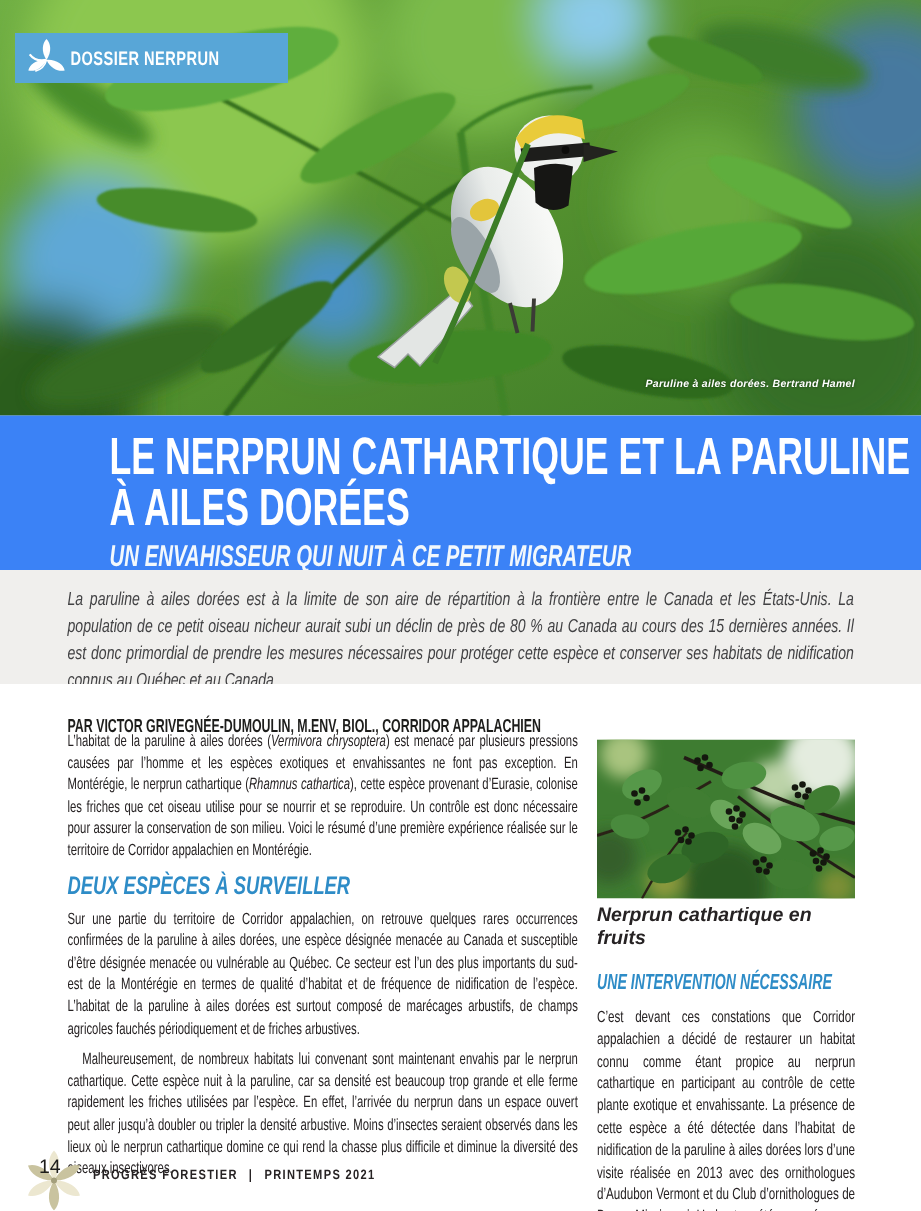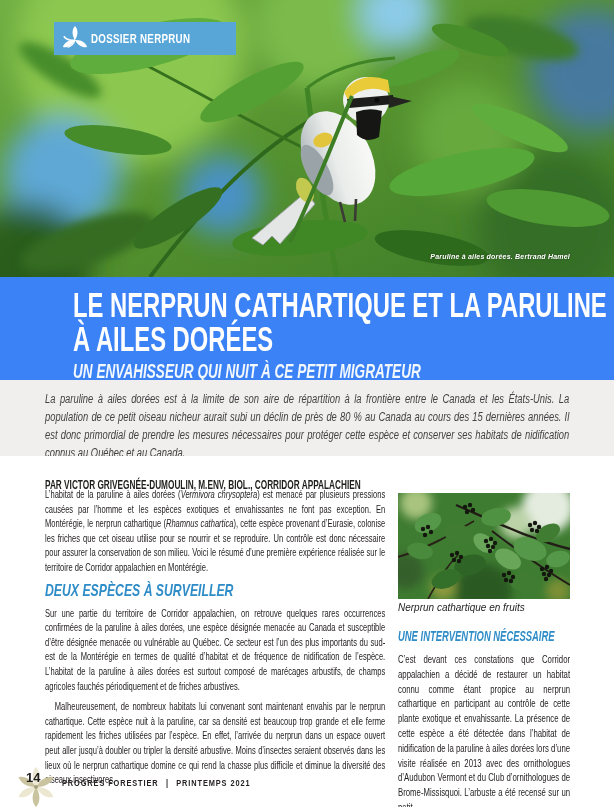--- a/index.html
+++ b/index.html
@@ -3,21 +3,21 @@
 <meta charset="utf-8">
 <style>
   * { margin:0; padding:0; box-sizing:border-box; }
   html,body { background:#ffffff; }
   body { font-family:"Liberation Sans", sans-serif; }
   .page { position:relative; width:614px; height:807px; background:#fff; overflow:hidden; margin:0 auto; }
 
   
   .hero { position:absolute; left:0; top:0; width:614px; height:277px; overflow:hidden; }
   .hero svg.scene { display:block; }
-  .badge { position:absolute; left:10px; top:22px; height:33px; background:#58a6d7; display:flex; align-items:center; padding:0 13px 0 7px;margin-left:44px; }
+  .badge { position:absolute; left:10px; top:22px; height:33px; background:#58a6d7; display:flex; align-items:center; padding:0 13px 0 7px; }
   .badge-label { color:#fff; font-weight:bold; font-size:13px; letter-spacing:.4px; white-space:nowrap; display:inline-block; transform:scaleX(.75); transform-origin:0 50%; }
   .badge-ic { margin-right:2px; }
   .credit { position:absolute; right:44px; top:253px; color:#fff; font-style:italic; font-weight:bold; font-size:7px; letter-spacing:.2px; text-shadow:0 0 2px rgba(0,0,0,.45); }
 
   
   .banner { position:absolute; left:0; top:277px; width:614px; height:113px; background:#3b82f6; padding:11px 0 0 73px; color:#fff; }
   .t-line { font-size:35px; line-height:34px; font-weight:bold; white-space:nowrap; display:block; transform:scaleX(.68); transform-origin:0 50%; }
   .t-sub { margin-top:4px; font-size:20px; line-height:22px; font-weight:bold; font-style:italic; color:#f2f8fc; white-space:nowrap; display:block; transform:scaleX(.68); transform-origin:0 50%; }
 
   
@@ -34,25 +34,25 @@
   .body { font-size:10.8px; line-height:14.6px; color:#262223; text-align:justify; margin:0 0 6px 0; }
   .col-left  .body { width:486px; transform:scaleX(.70); transform-origin:0 0; }
   .col-right .body { width:239px; transform:scaleX(.72); transform-origin:0 0; line-height:14.8px; }
   .body.indent { text-indent:14px; }
   .body i { font-style:italic; }
 
   .h-blue { color:#2e8cc7; font-style:italic; font-weight:bold; font-size:17px; line-height:19px; white-space:nowrap; display:block; transform:scaleX(.72); transform-origin:0 50%; margin:2px 0 6px 0; }
   .h-blue.sm { font-size:14.5px; transform:scaleX(.65); margin:0 0 6px 0; }
 
   .fruit-photo { display:block; width:172px; height:106px; }
-  .caption { font-size:10px; font-weight:normal; font-style:italic; color:#262223; margin:3px 0 14px 0; }
+  .caption { font-size:13px; font-weight:bold; font-style:italic; color:#262223; margin:3px 0 14px 0; }
 
   
   .footer-ic { position:absolute; left:14px; top:763px; width:44px; height:44px; }
-  .pagenum { position:absolute; left:26px; top:770px; font-size:13px; font-weight:bold; color:#1d1d1b; }
+  .pagenum { position:absolute; left:26px; top:770px; font-size:13px; font-weight:normal; color:#1d1d1b; }
   .f-text { position:absolute; left:62px; top:778px; font-size:9px; font-weight:bold; color:#262223; letter-spacing:1.1px; white-space:nowrap; display:flex; gap:9px; transform:scaleX(.82); transform-origin:0 50%; }
 </style>
 </head>
 <body>
 
 <div class="page">
 
   <div class="hero">
     <svg class="scene" width="614" height="277" viewBox="0 0 614 277" preserveAspectRatio="none" xmlns="http://www.w3.org/2000/svg">
       <defs>

